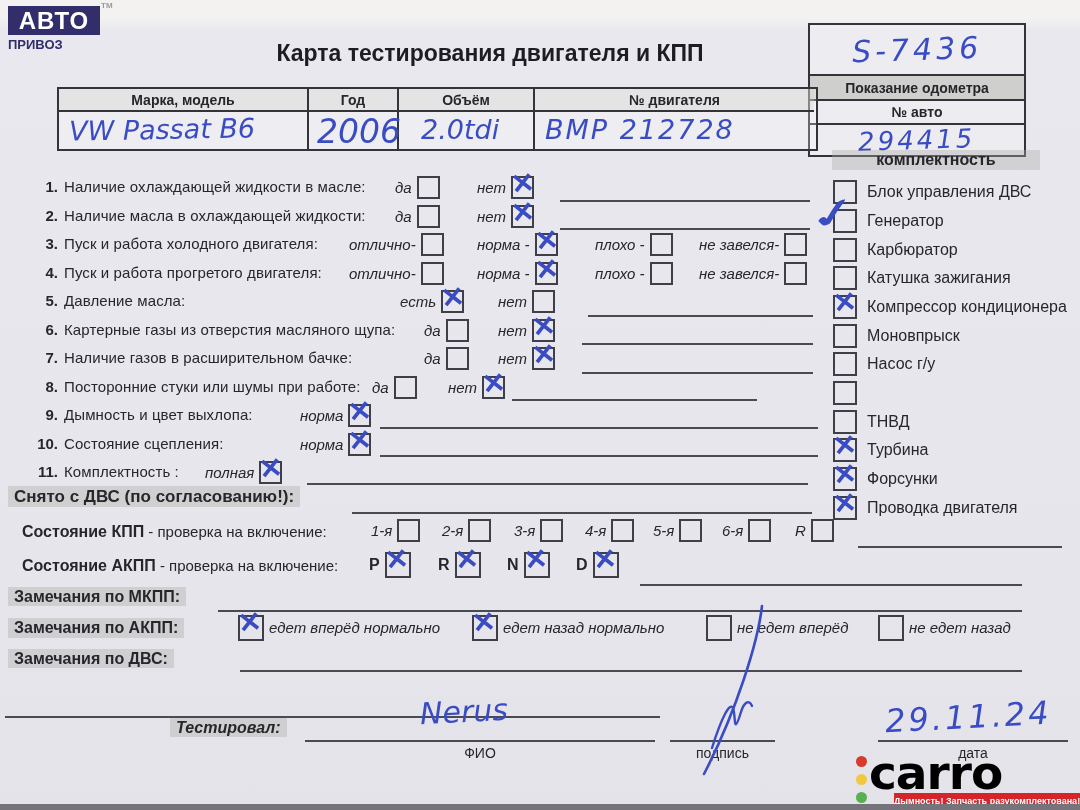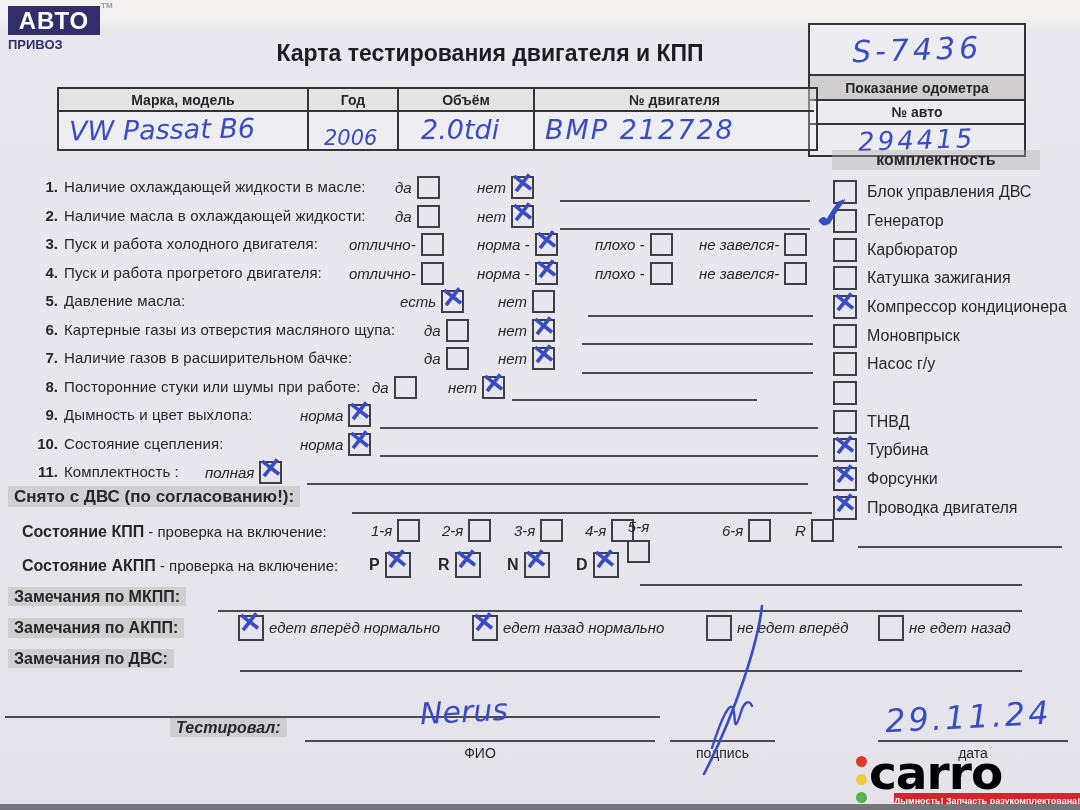--- a/index.html
+++ b/index.html
@@ -77,21 +77,21 @@
 
 <div class="vtable">
   <div class="th">Марка, модель</div>
   <div class="th">Год</div>
   <div class="th">Объём</div>
   <div class="th">№ двигателя</div>
   <div class="td">
       <span class="hand" style="left:10px;top:2px;font-size:27px;transform:rotate(-1deg);">VW Passat B6</span>
     </div>
   <div class="td">
-      <span class="hand" style="left:8px;top:14px;font-size:21px;margin-left:7px;">2006</span>
+      <span class="hand" style="left:8px;top:0;font-size:33px;">2006</span>
     </div>
   <div class="td">
       <span class="hand" style="left:22px;top:2px;font-size:27px;">2.0tdi</span>
     </div>
   <div class="td">
       <span class="hand" style="left:10px;top:2px;font-size:27px;letter-spacing:2px;">BMP 212728</span>
     </div>
 </div>
 
 <div class="abs hl" style="left:832px;top:150px;width:196px;text-align:center;font-weight:700;font-size:16px;">комплектность</div>
@@ -306,21 +306,21 @@
       <span class="cb"></span>
     </span>
   <span class="opt" style="left:514px;">
       <i class="gearlbl">3-я</i>
       <span class="cb"></span>
     </span>
   <span class="opt" style="left:585px;">
       <i class="gearlbl">4-я</i>
       <span class="cb"></span>
     </span>
-  <span class="opt" style="left:627px;flex-direction:column;">
+  <span class="opt" style="left:653px;">
       <i class="gearlbl">5-я</i>
       <span class="cb"></span>
     </span>
   <span class="opt" style="left:722px;">
       <i class="gearlbl">6-я</i>
       <span class="cb"></span>
     </span>
   <span class="opt" style="left:795px;">
       <i class="gearlbl">R</i>
       <span class="cb"></span>

